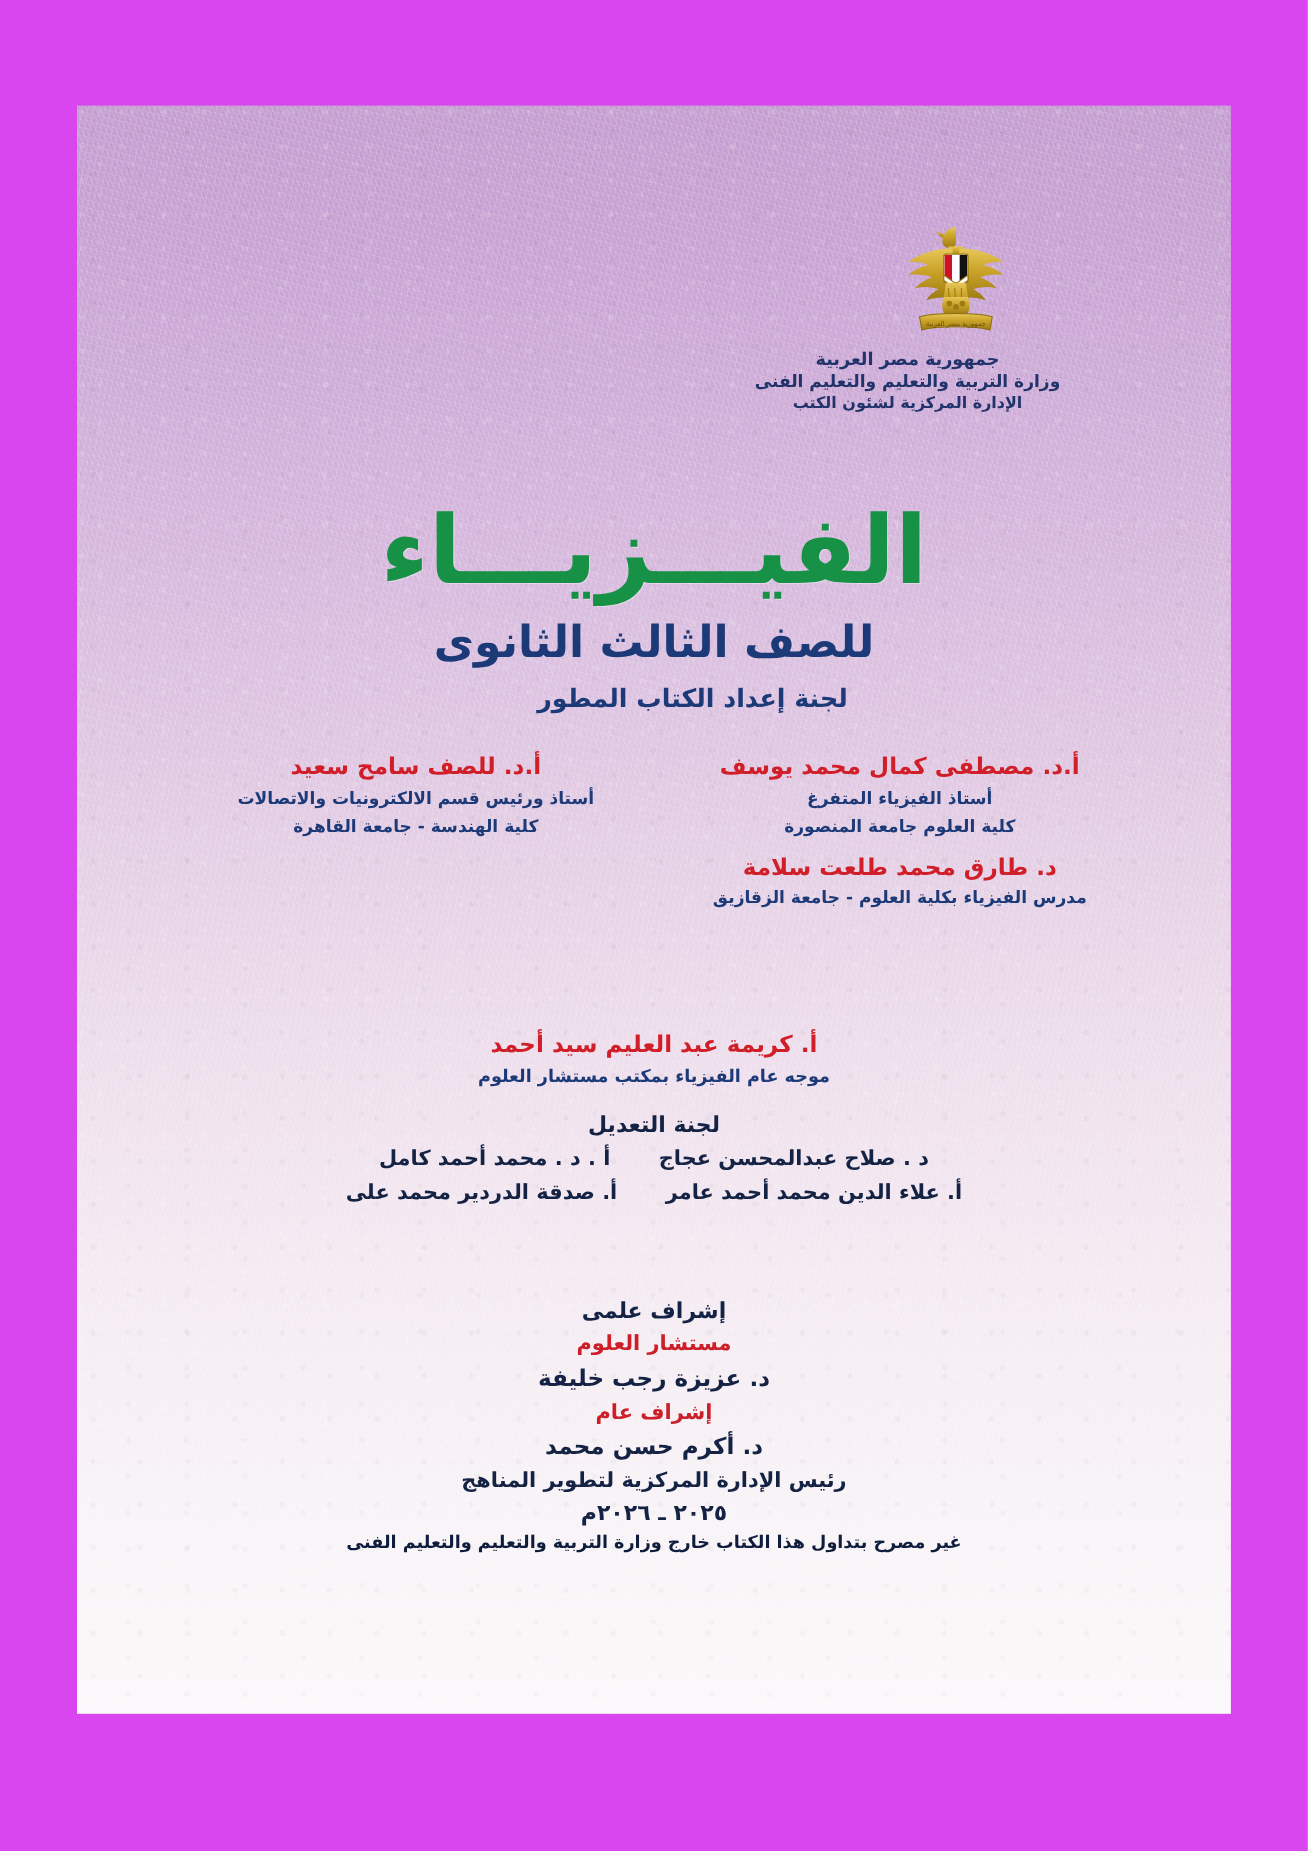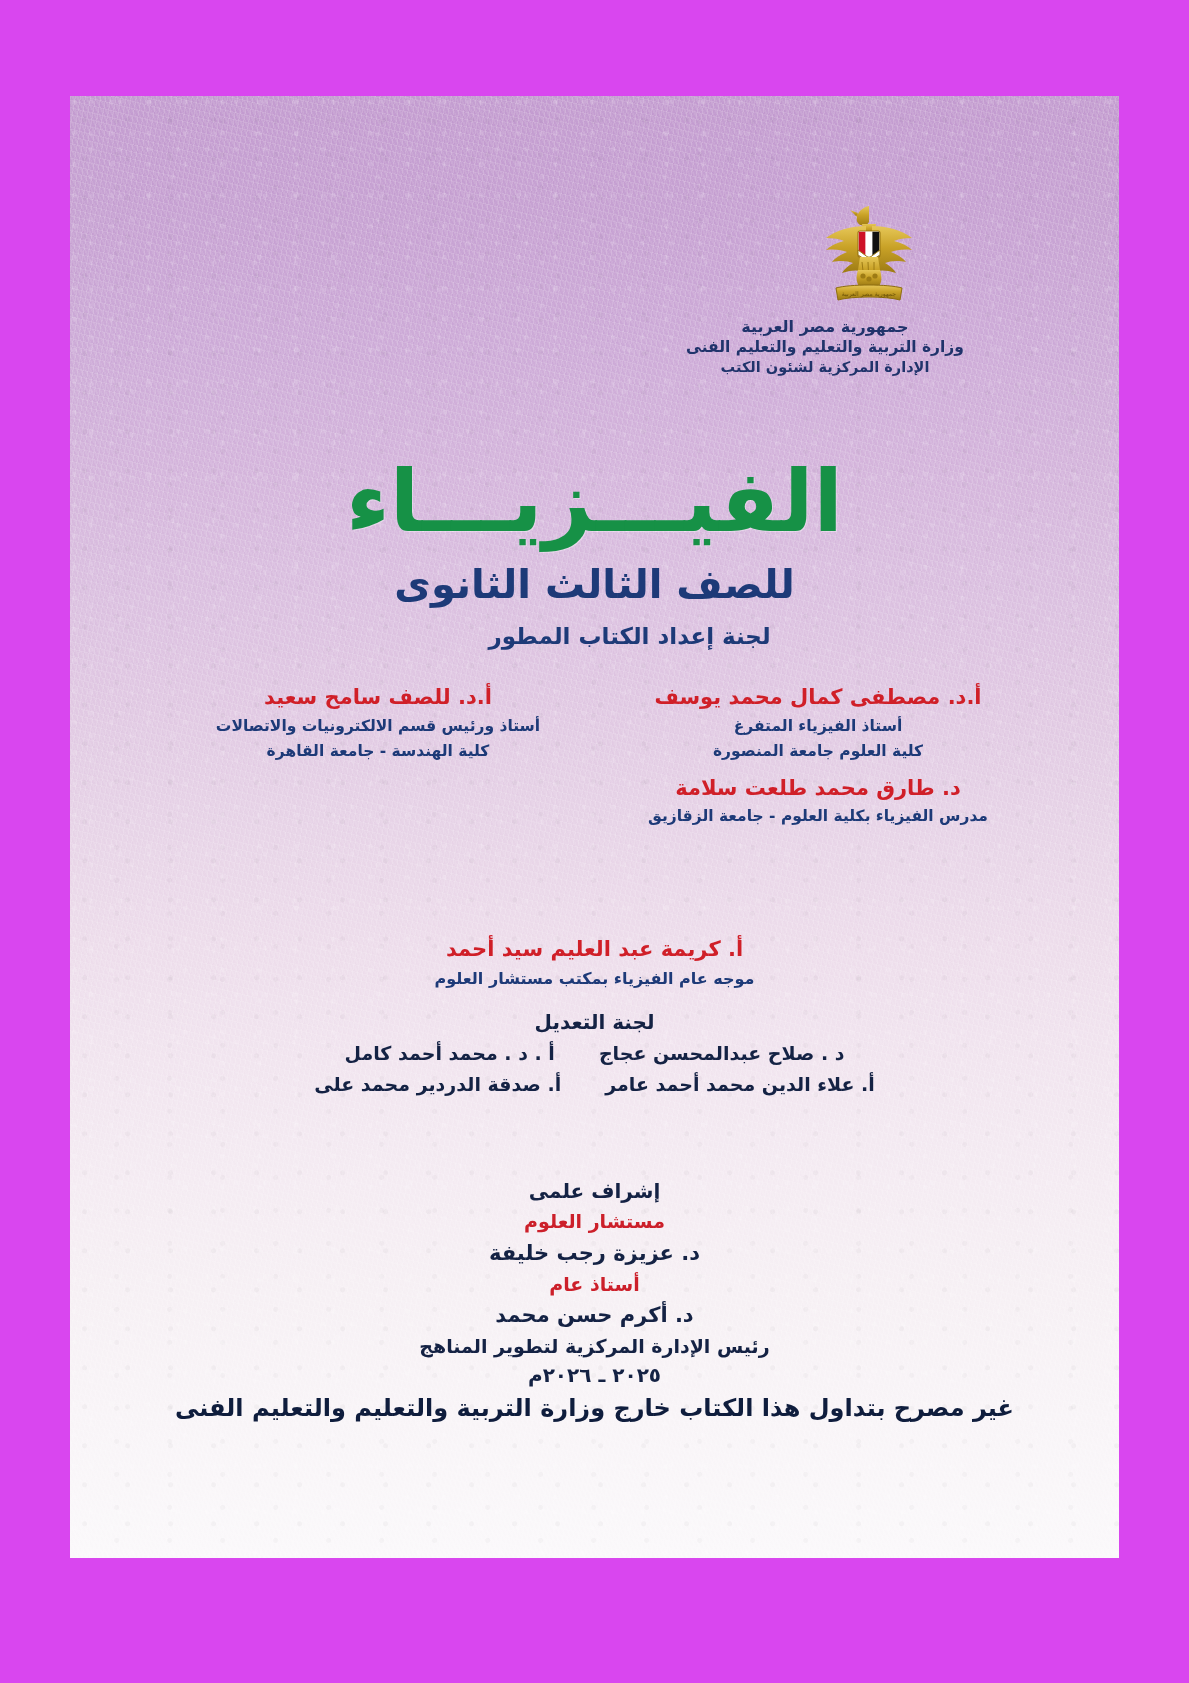--- a/index.html
+++ b/index.html
@@ -140,21 +140,21 @@
   .sec-head{color:#142244;font-weight:bold;font-size:20px;line-height:1.6;}
   .ec-row{display:flex;justify-content:center;gap:44px;color:#142244;font-weight:bold;font-size:19px;line-height:1.62;}
   .ec-row span{white-space:nowrap;}
 
   #supervision{top:1044px;margin-top:36px;}
   .sv-line{color:#142244;font-weight:bold;font-size:20px;line-height:1.56;}
   .sv-red{color:#cc1f2a;font-weight:bold;font-size:19px;line-height:1.56;}
   .sv-name{color:#142244;font-weight:bold;font-size:21px;line-height:1.56;}
   .sv-role{color:#142244;font-weight:bold;font-size:19px;line-height:1.5;}
   .sv-year{color:#142244;font-weight:bold;font-size:20px;line-height:1.5;letter-spacing:1px;}
-  .sv-warn{color:#0f1d3d;font-weight:bold;font-size:24px;line-height:1.5;}
+  .sv-warn{color:#0f1d3d;font-weight:bold;font-size:16px;line-height:1.5;}
 </style>
 </head>
 <body>
 
 <div id="page">
   <div id="cover">
 
     <div id="emblem-wrap">
       <svg viewBox="0 0 110 118" xmlns="http://www.w3.org/2000/svg">
         <defs>
@@ -246,21 +246,21 @@
       <div class="ec-row">
         <span>أ. علاء الدين محمد أحمد عامر</span>
         <span>أ. صدقة الدردير محمد على</span>
       </div>
     </div>
 
     <div id="supervision" class="center-block">
       <div class="sv-line">إشراف علمى</div>
       <div class="sv-red">مستشار العلوم</div>
       <div class="sv-name">د. عزيزة رجب خليفة</div>
-      <div class="sv-red">أستاذ عام</div>
+      <div class="sv-red">إشراف عام</div>
       <div class="sv-name">د. أكرم حسن محمد</div>
       <div class="sv-role">رئيس الإدارة المركزية لتطوير المناهج</div>
       <div class="sv-year">٢٠٢٥ ـ ٢٠٢٦م</div>
       <div class="sv-warn">غير مصرح بتداول هذا الكتاب خارج وزارة التربية والتعليم والتعليم الفنى</div>
     </div>
 
   </div>
 </div>
 
 </body></html>

